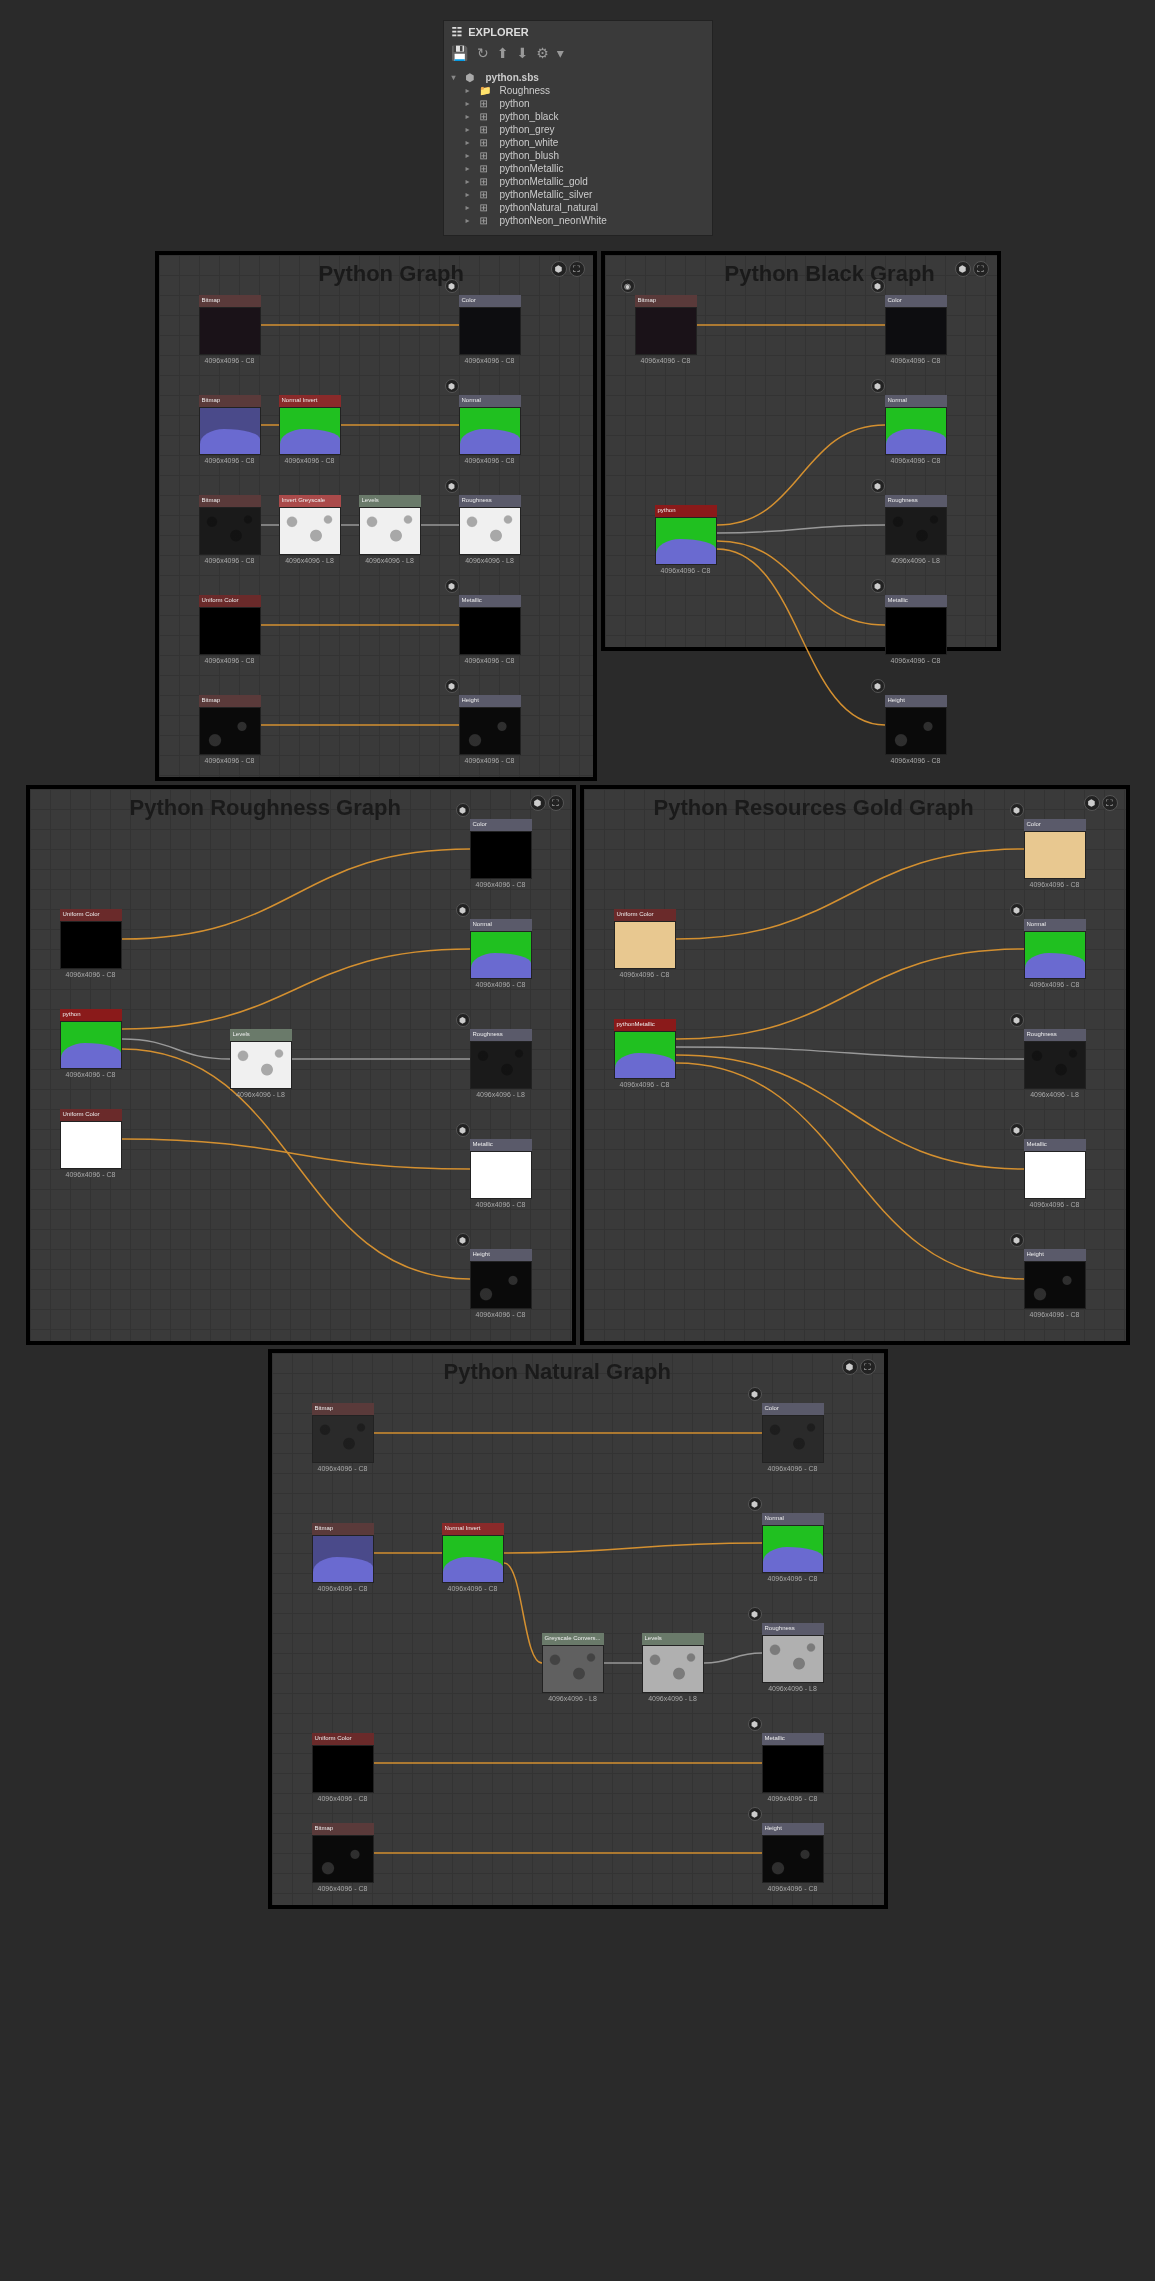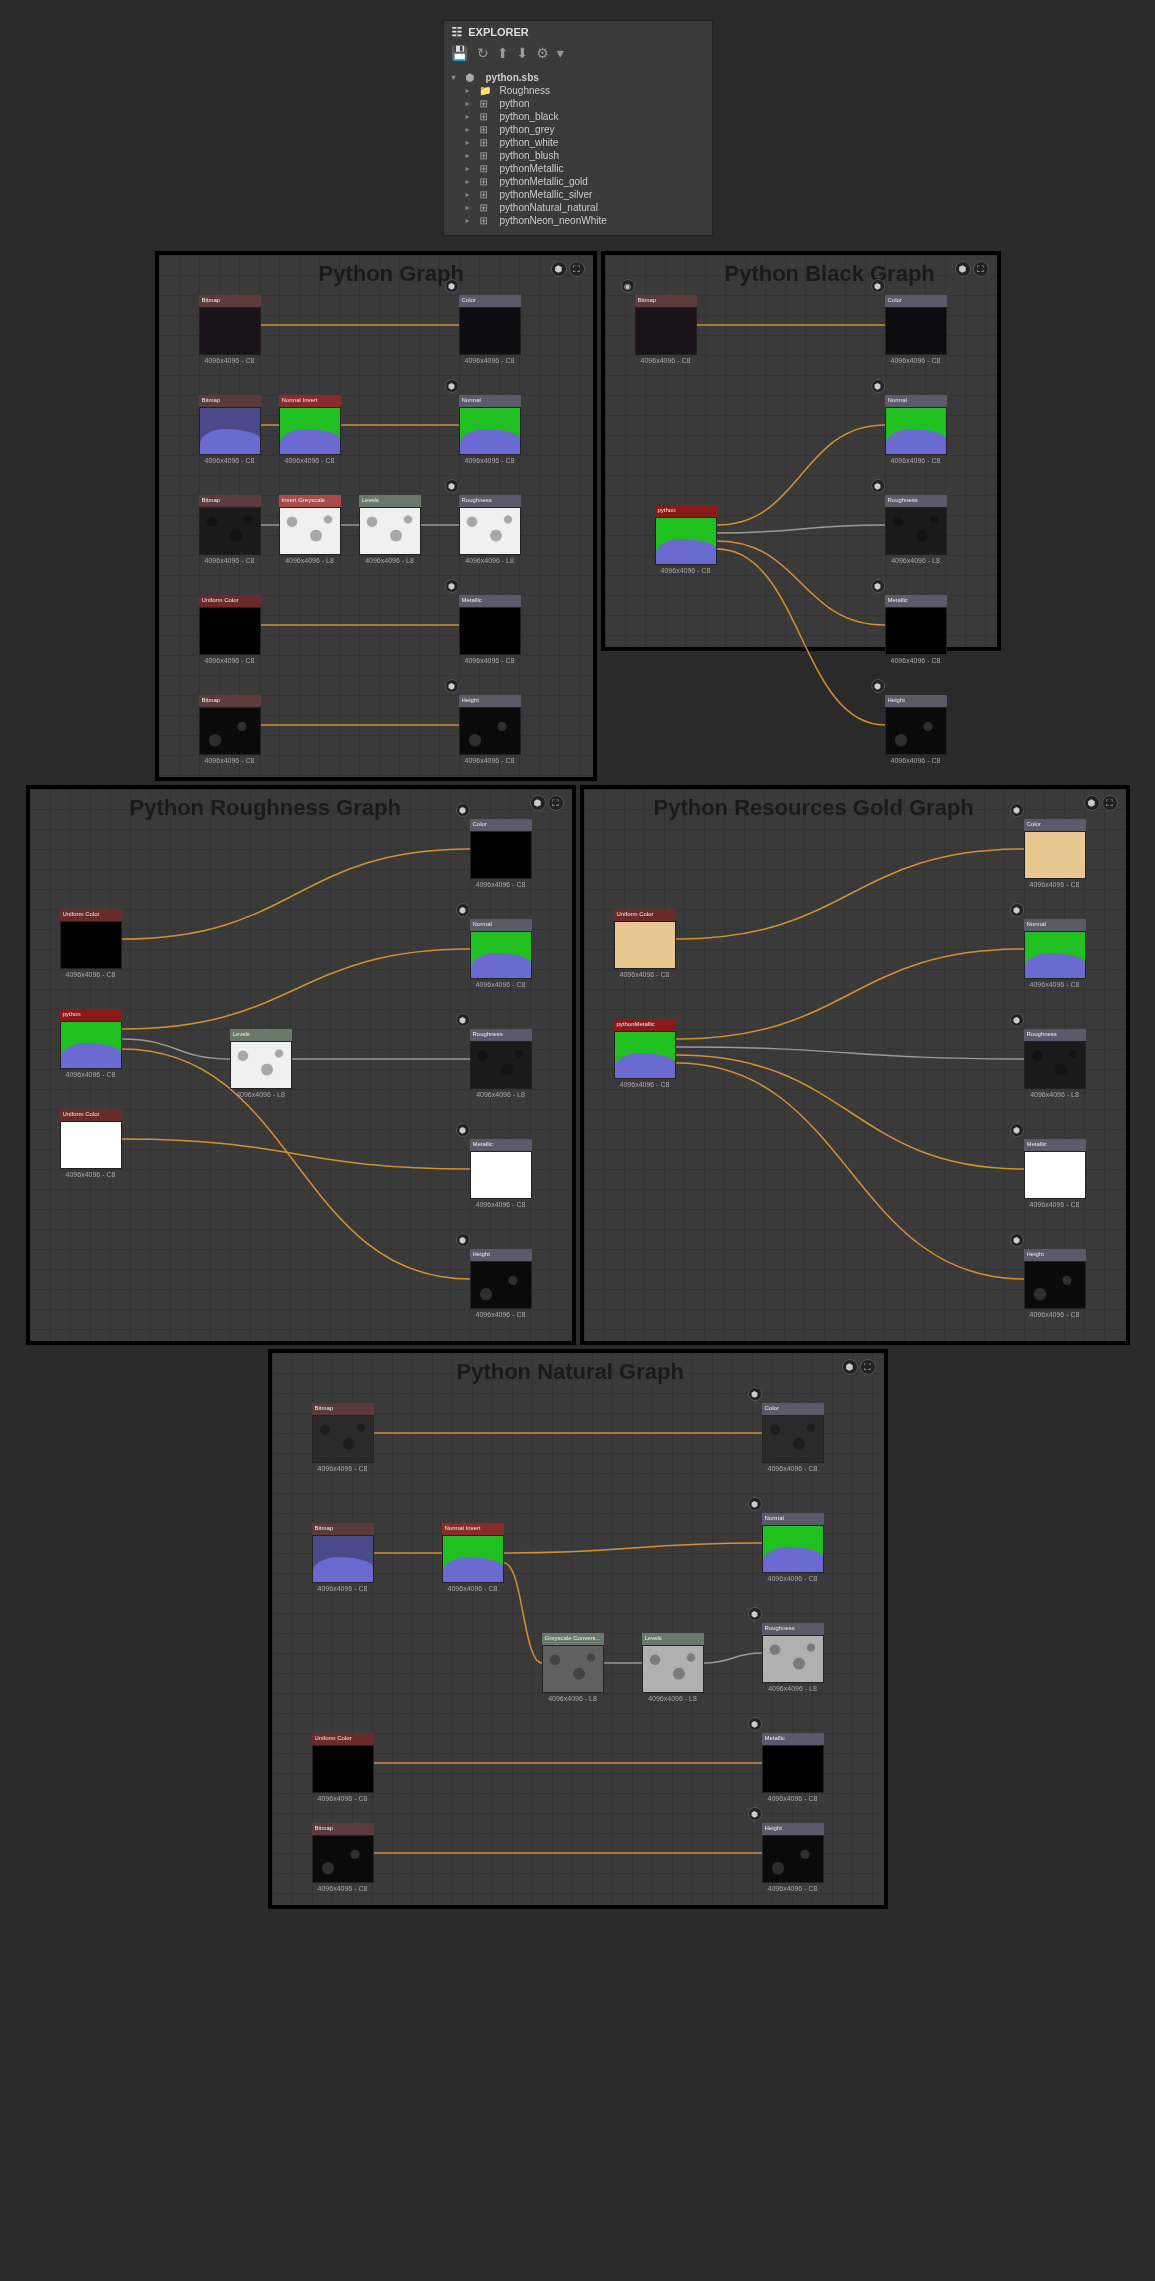--- a/index.html
+++ b/index.html
@@ -544,21 +544,21 @@
     <svg class="wires" width="620" height="560">
         <path d="M102,80 C296,80 296,80 490,80" stroke="#d49030" stroke-width="1.5" fill="none"></path>
         <path d="M102,200 C136,200 136,200 170,200" stroke="#d49030" stroke-width="1.5" fill="none"></path>
         <path d="M232,200 C361,200 361,190 490,190" stroke="#d49030" stroke-width="1.5" fill="none"></path>
         <path d="M232,210 C251,210 251,310 270,310" stroke="#d49030" stroke-width="1.5" fill="none"></path>
         <path d="M332,310 C351,310 351,310 370,310" stroke="#999" stroke-width="1.5" fill="none"></path>
         <path d="M432,310 C461,310 461,300 490,300" stroke="#999" stroke-width="1.5" fill="none"></path>
         <path d="M102,410 C296,410 296,410 490,410" stroke="#d49030" stroke-width="1.5" fill="none"></path>
         <path d="M102,500 C296,500 296,500 490,500" stroke="#d49030" stroke-width="1.5" fill="none"></path>
       </svg>
-    <div class="graph-title" style="left:185px">Python Natural Graph</div>
+    <div class="graph-title" style="left:172px">Python Natural Graph</div>
     <div class="panel-icons">
       <span>⬢</span>
       <span>⛶</span>
     </div>
     <div class="node" style="left:40px;top:50px">
 
       <div class="node-header hdr-bitmap">Bitmap</div>
       <div class="node-body" style="background:#2a2a2a;position:relative;overflow:hidden">
           <div style="position:absolute;inset:0;background-image:radial-gradient(circle at 20% 30%,rgba(0,0,0,.3) 0 8%,transparent 10%),radial-gradient(circle at 60% 60%,rgba(0,0,0,.3) 0 12%,transparent 14%),radial-gradient(circle at 80% 25%,rgba(0,0,0,.3) 0 6%,transparent 8%);"></div>
         </div>

